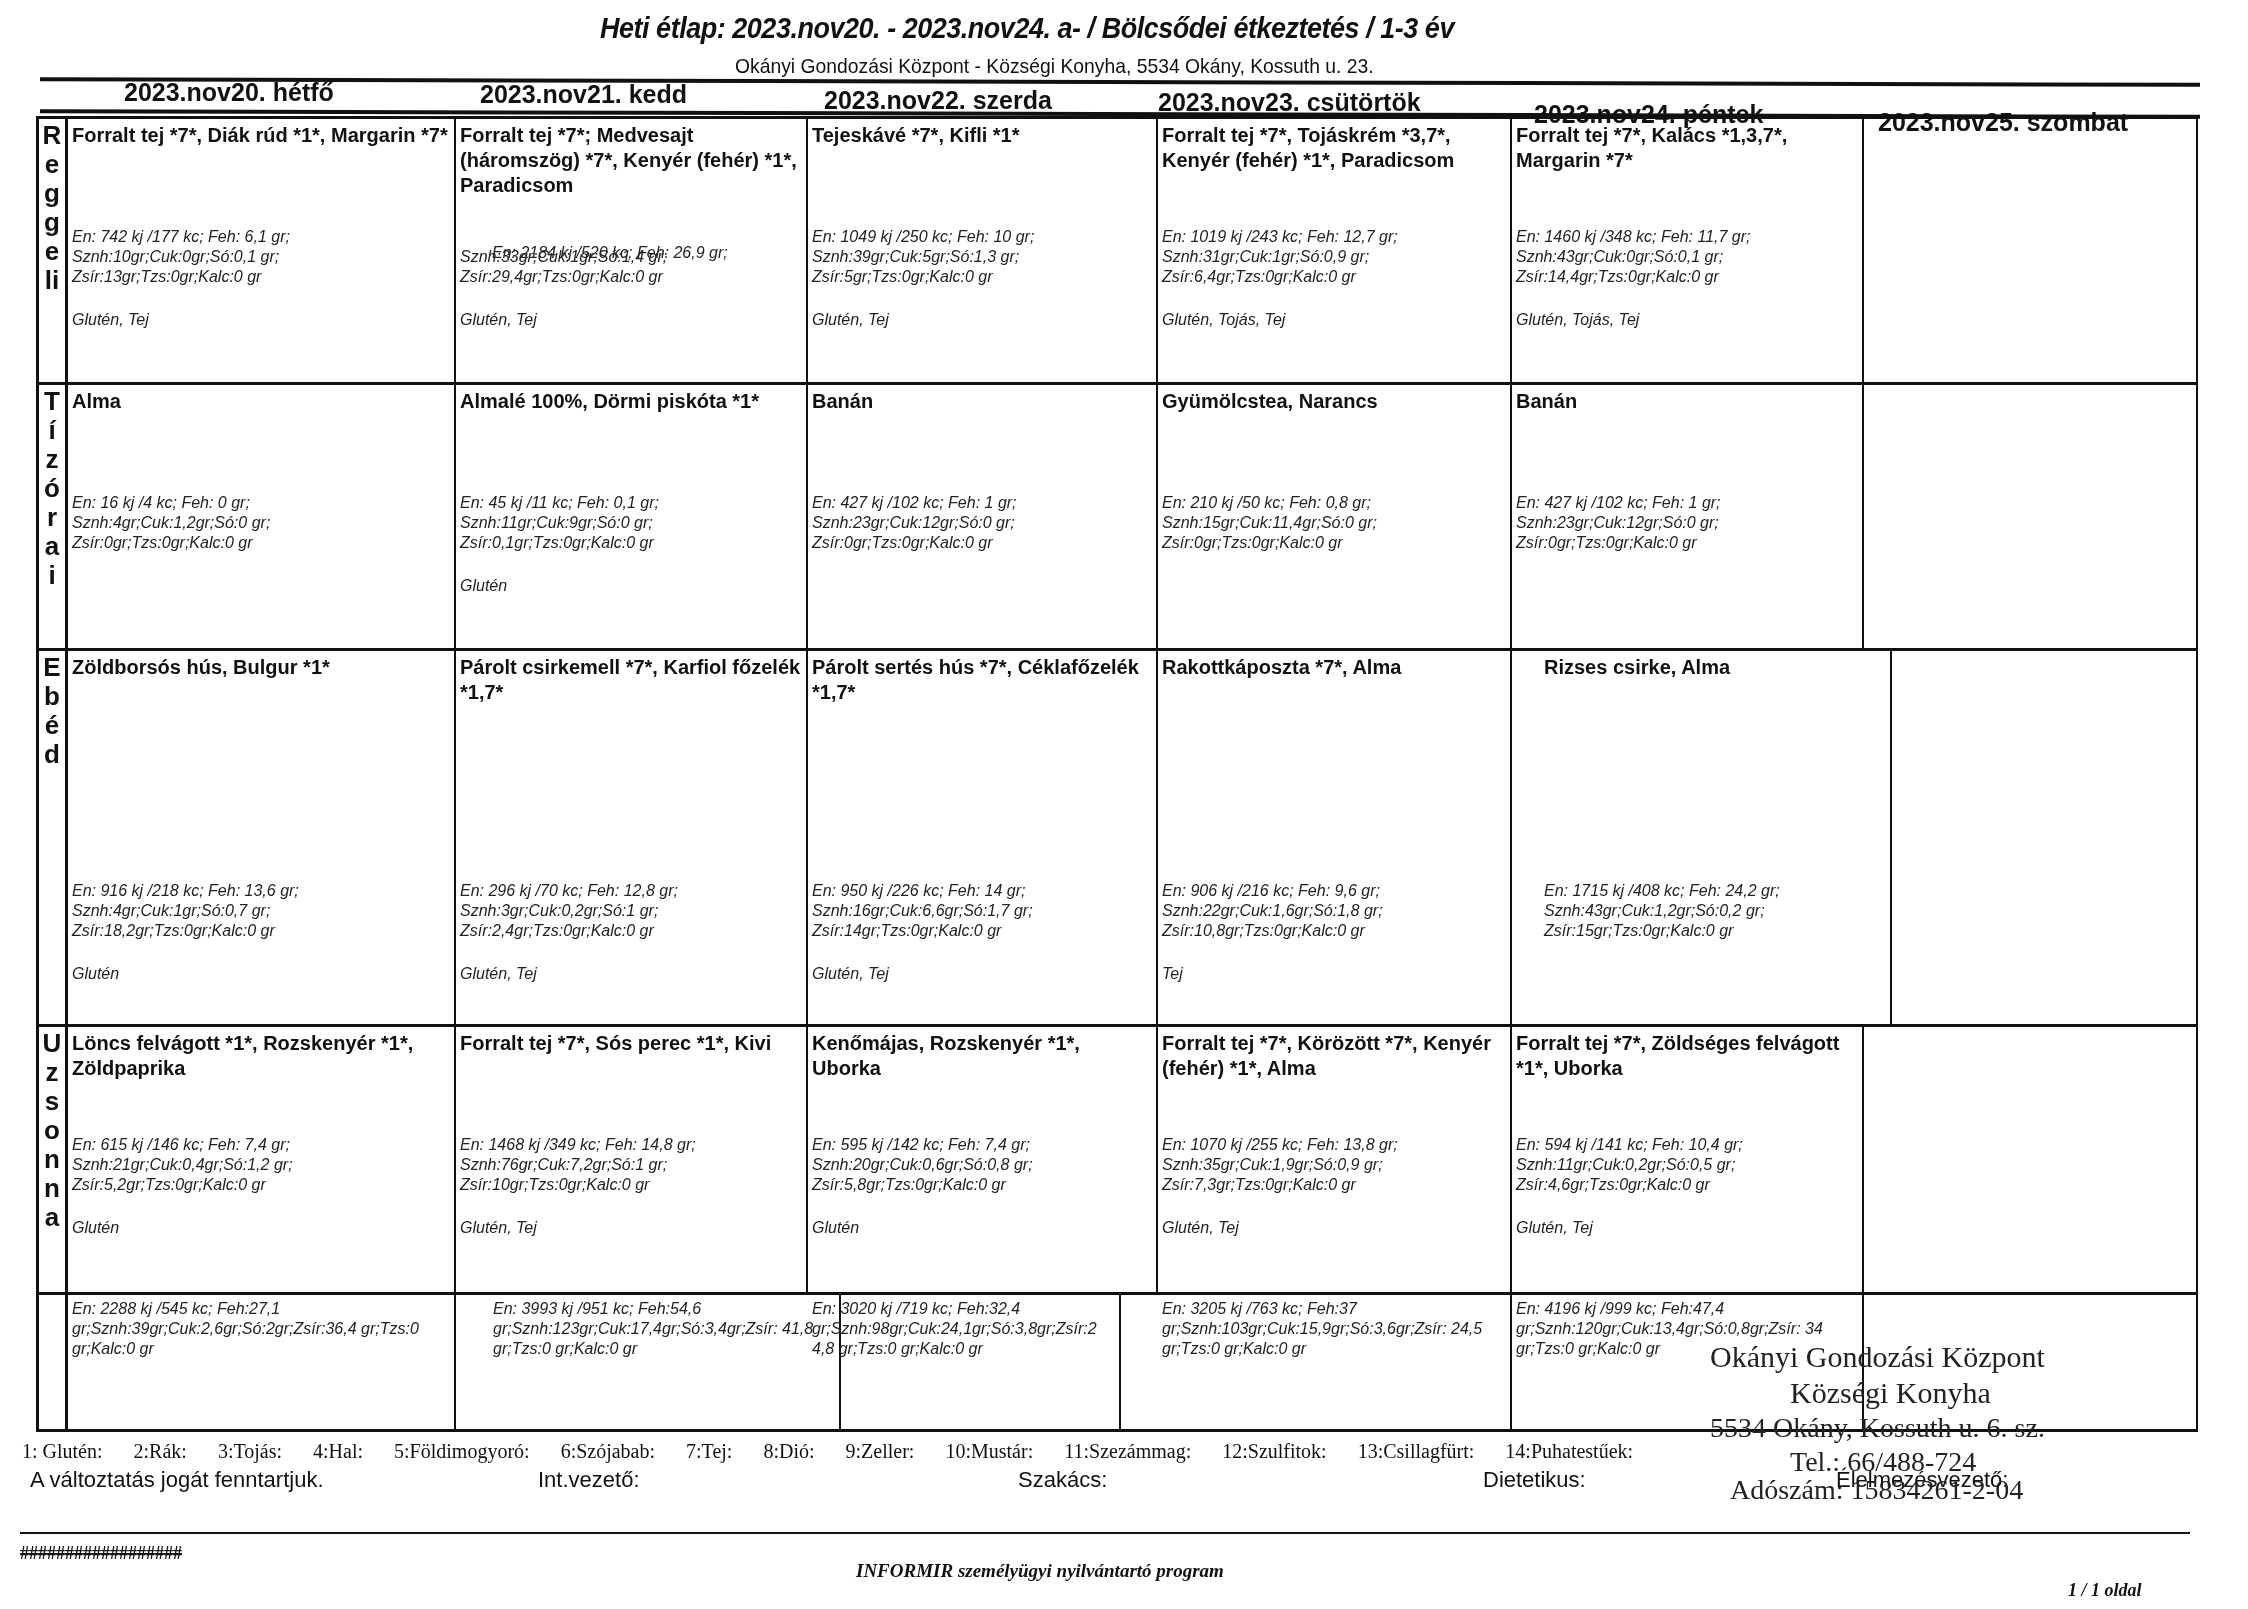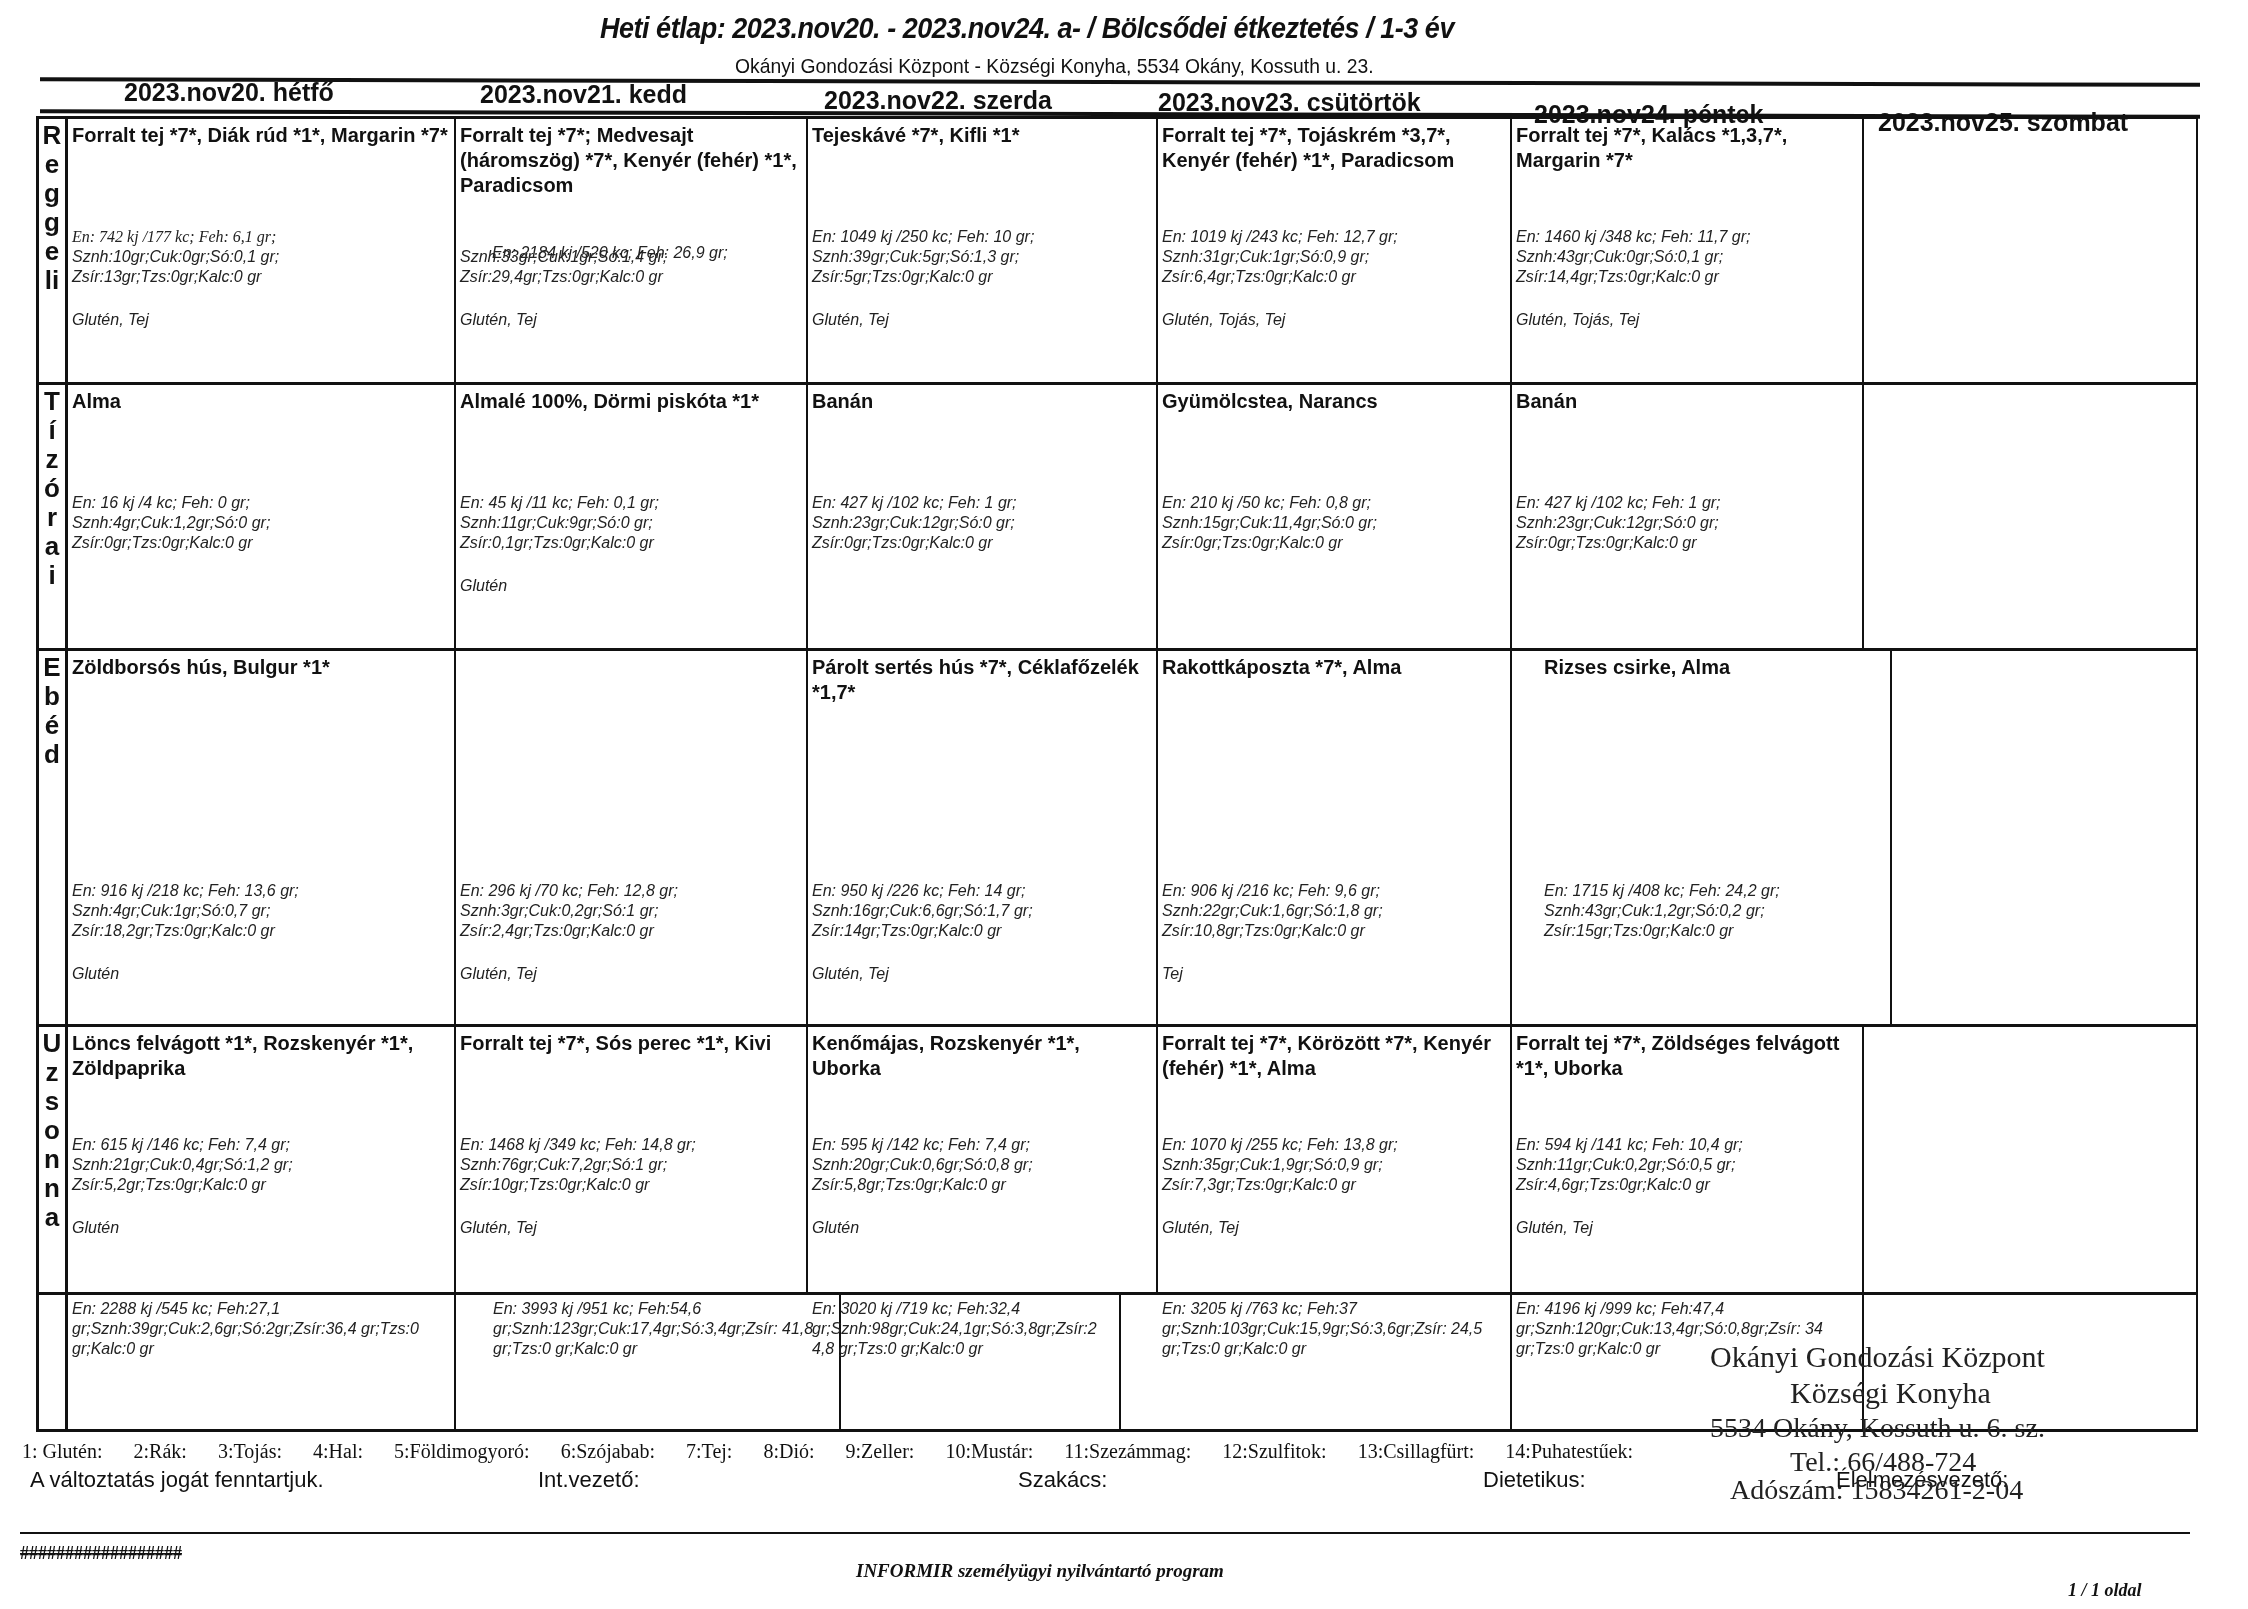--- a/index.html
+++ b/index.html
@@ -57,21 +57,21 @@
       <div class="meal-label">
         <span>R</span>
         <span>e</span>
         <span>g</span>
         <span>g</span>
         <span>e</span>
         <span>li</span>
       </div>
       <div class="cell" style="left: 32px; width: 388px;">
         <div class="dish">Forralt tej *7*, Diák rúd *1*, Margarin *7*</div>
-        <div class="nutri" style="top: 108px; font-family: Liberation Serif, serif;">En: 742 kj /177 kc; Feh: 6,1 gr;</div>
+        <div class="nutri" style="top: 108px;">En: 742 kj /177 kc; Feh: 6,1 gr;</div>
         <div class="nutri" style="top: 128px;">Sznh:10gr;Cuk:0gr;Só:0,1 gr;</div>
         <div class="nutri" style="top: 148px;">Zsír:13gr;Tzs:0gr;Kalc:0 gr</div>
         <div class="allergen" style="top: 192px;">Glutén, Tej</div>
       </div>
       <div class="cell" style="left: 420px; width: 352px;">
         <div class="dish">Forralt tej *7*; Medvesajt (háromszög) *7*, Kenyér (fehér) *1*, Paradicsom</div>
         <div class="nutri" style="top: 124px; margin-left: 32px;">En: 2184 kj /520 kc; Feh: 26,9 gr;</div>
         <div class="nutri" style="top: 128px;">Sznh:33gr;Cuk:1gr;Só:1,4 gr;</div>
         <div class="nutri" style="top: 148px;">Zsír:29,4gr;Tzs:0gr;Kalc:0 gr</div>
         <div class="allergen" style="top: 192px;">Glutén, Tej</div>
@@ -166,20 +166,21 @@
         <span>d</span>
       </div>
       <div class="cell" style="left: 32px; width: 388px;">
         <div class="dish">Zöldborsós hús, Bulgur *1*</div>
         <div class="nutri" style="top: 230px;">En: 916 kj /218 kc; Feh: 13,6 gr;</div>
         <div class="nutri" style="top: 250px;">Sznh:4gr;Cuk:1gr;Só:0,7 gr;</div>
         <div class="nutri" style="top: 270px;">Zsír:18,2gr;Tzs:0gr;Kalc:0 gr</div>
         <div class="allergen" style="top: 314px;">Glutén</div>
       </div>
       <div class="cell" style="left: 420px; width: 352px;">
+        <div class="dish">Párolt csirkemell *7*, Karfiol főzelék *1,7*</div>
         <div class="nutri" style="top: 230px;">En: 296 kj /70 kc; Feh: 12,8 gr;</div>
         <div class="nutri" style="top: 250px;">Sznh:3gr;Cuk:0,2gr;Só:1 gr;</div>
         <div class="nutri" style="top: 270px;">Zsír:2,4gr;Tzs:0gr;Kalc:0 gr</div>
         <div class="allergen" style="top: 314px;">Glutén, Tej</div>
       </div>
       <div class="cell" style="left: 772px; width: 350px;">
         <div class="dish">Párolt sertés hús *7*, Céklafőzelék *1,7*</div>
         <div class="nutri" style="top: 230px;">En: 950 kj /226 kc; Feh: 14 gr;</div>
         <div class="nutri" style="top: 250px;">Sznh:16gr;Cuk:6,6gr;Só:1,7 gr;</div>
         <div class="nutri" style="top: 270px;">Zsír:14gr;Tzs:0gr;Kalc:0 gr</div>

